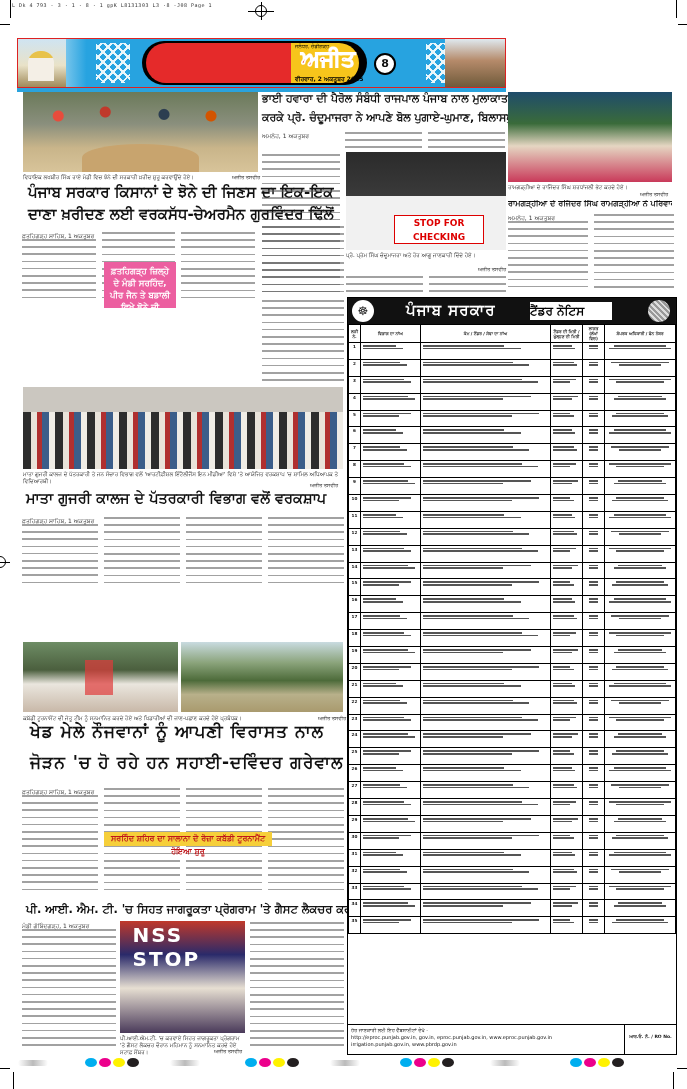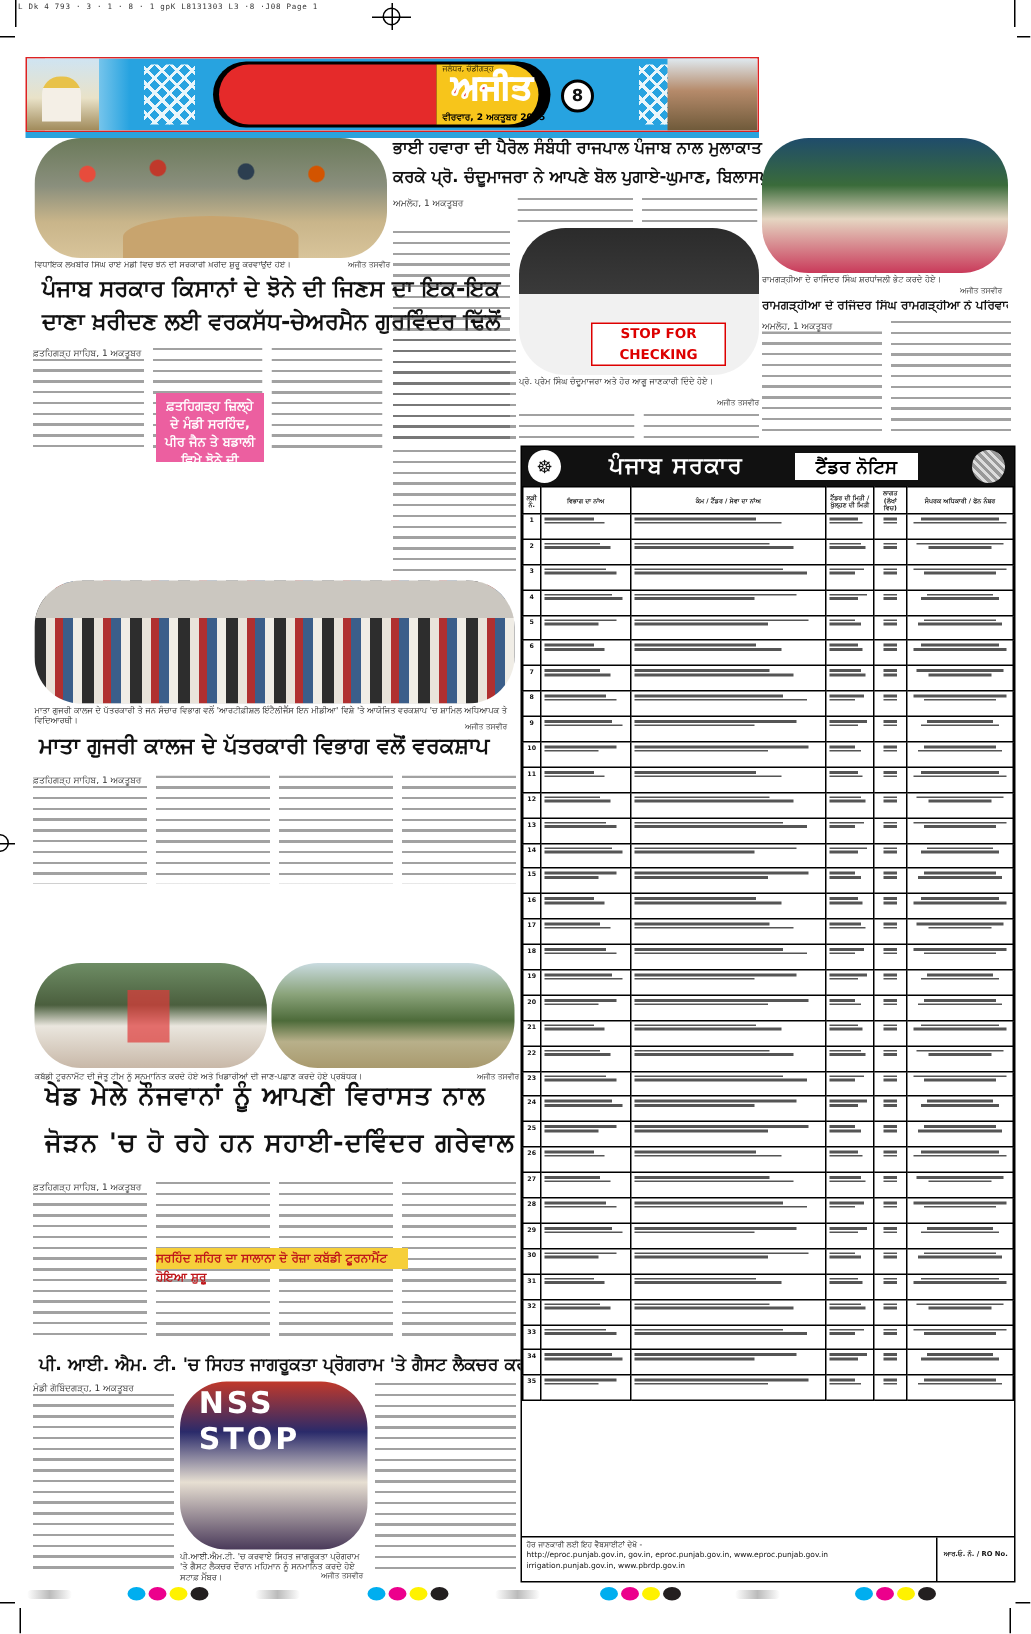--- a/index.html
+++ b/index.html
@@ -21,21 +21,21 @@
   .photo-ruin { position:absolute; right:0; top:0; width:60px; height:48px; background:linear-gradient(180deg,#dfe9ef 0%,#b58a6a 45%,#6f5a3a 100%); }
   .pill { position:absolute; left:124px; top:2px; width:225px; height:44px; border-radius:22px; background:#000; }
   .pill-red { position:absolute; left:128px; top:4px; width:145px; height:40px; border-radius:20px 0 0 20px; background:#e52a2a; }
   .pill-yel { position:absolute; left:273px; top:4px; width:68px; height:40px; border-radius:0 20px 20px 0; background:#f7c51b; }
   .mast-title { position:absolute; left:138px; top:7px; color:#fff; font-size:23px; font-weight:bold; letter-spacing:1px; -webkit-text-stroke:1px #000; white-space:nowrap; font-family:"DejaVu Sans", sans-serif; }
   .mast-brand { position:absolute; left:283px; top:7px; color:#e52a2a; font-size:22px; font-weight:bold; -webkit-text-stroke:1px #fff; font-family:"DejaVu Sans", sans-serif; }
   .mast-loc { position:absolute; left:277px; top:4px; font-size:5px; color:#000; }
   .mast-date { position:absolute; left:277px; top:36px; font-size:6px; color:#000; font-weight:bold; }
   .page-no { position:absolute; left:356px; top:14px; width:18px; height:18px; border-radius:50%; background:#fff; border:2px solid #000; font-size:11px; font-weight:bold; text-align:center; line-height:18px; }
   
-  .photo { position:absolute; overflow:hidden;border-radius:31px; }
+  .photo { position:absolute; overflow:hidden; }
   .ph-crowd { background:
       radial-gradient(circle at 15% 30%, #e74c3c 0 5px, transparent 6px),
       radial-gradient(circle at 35% 25%, #c0392b 0 5px, transparent 6px),
       radial-gradient(circle at 60% 28%, #2c3e50 0 5px, transparent 6px),
       radial-gradient(circle at 80% 30%, #d35400 0 5px, transparent 6px),
       linear-gradient(180deg,#6b7a5a 0%, #8a8f7d 40%, #c9b58a 70%, #d8c49a 100%); }
   .ph-heap:after { content:""; position:absolute; left:25%; bottom:0; width:50%; height:35%; background:#c8a46e; border-radius:50% 50% 0 0; }
   .ph-group { background:
       repeating-linear-gradient(90deg,#2d2d2d 0 8px,#e9e3da 8px 14px,#b03030 14px 19px,#3b5e8a 19px 26px,#f0ede6 26px 32px),
       #999; }
@@ -50,27 +50,27 @@
   .ph-nss .nss { position:absolute; left:10%; top:2px; font-size:20px; font-weight:bold; color:#fff; letter-spacing:2px; }
   
   .head { position:absolute; font-weight:bold; color:#111; white-space:nowrap; line-height:1.1; }
   .cap { position:absolute; font-size:5.5px; line-height:7px; color:#222; }
   .credit { position:absolute; font-size:5px; color:#222; }
   .cols { position:absolute; display:flex; gap:6px; }
   .col { flex:1; font-size:6px; line-height:7.2px; color:#333; text-align:justify; overflow:hidden; }
   .col .txt { display:block; }
   .filler { display:block; height:100%; background:repeating-linear-gradient(180deg,#555 0 1.6px,transparent 1.6px 7.2px); opacity:.55; }
   .pinkbox { position:absolute; background:#ec5fa0; color:#fff; font-size:8.5px; line-height:12px; text-align:center; font-weight:bold; padding:3px; box-sizing:border-box; }
-  .yelbox { position:absolute; background:#f6cf3a; color:#c0161a; font-size:8px; font-weight:bold; text-align:left; line-height:13px; }
+  .yelbox { position:absolute; background:#f6cf3a; color:#c0161a; font-size:8px; font-weight:bold; text-align:center; line-height:13px; }
   
   .tender { position:absolute; left:347px; top:297px; width:330px; height:758px; border:1.5px solid #000; box-sizing:border-box; background:#fff; }
   .tender-head { position:absolute; left:0; top:0; width:100%; height:26px; background:#111; }
   .t-emblem { position:absolute; left:4px; top:2px; width:22px; height:22px; border-radius:50%; background:#fff; font-size:12px; text-align:center; line-height:22px; }
   .t-gov { position:absolute; left:58px; top:3px; color:#fff; font-size:15px; font-weight:bold; letter-spacing:1px; }
-  .t-notice { position:absolute; left:182px; top:4px; width:82px; height:18px; background:#fff; color:#000; font-size:12px; font-weight:bold; text-align:center; line-height:18px; }
+  .t-notice { position:absolute; left:182px; top:4px; width:82px; height:18px; background:#fff; color:#000; font-size:12px; font-weight:bold; text-align:left; line-height:18px; }
   .t-qr { position:absolute; right:6px; top:2px; width:22px; height:22px; border-radius:50%; background:repeating-linear-gradient(45deg,#999 0 2px,#ddd 2px 4px); }
   table.tt { position:absolute; left:0; top:26px; width:100%; border-collapse:collapse; table-layout:fixed; }
   table.tt th, table.tt td { border:0.8px solid #000; font-size:4.2px; line-height:5px; padding:1px 2px; vertical-align:top; overflow:hidden; }
   table.tt th { font-weight:bold; text-align:center; height:14px; vertical-align:middle; }
   table.tt td { height:13.9px; }
   table.tt td.n { text-align:center; font-weight:bold; }
   .bar { display:block; height:1.6px; background:#555; margin:1px 0; }
   .tender-foot { position:absolute; left:0; bottom:0; width:100%; height:30px; border-top:0.8px solid #000; font-size:5px; line-height:7px; padding:2px 3px; box-sizing:border-box; }
   .tender-foot .ro { position:absolute; right:0; top:0; width:52px; height:100%; border-left:0.8px solid #000; text-align:center; font-size:4.5px; padding-top:8px; box-sizing:border-box; font-weight:bold; }
   

